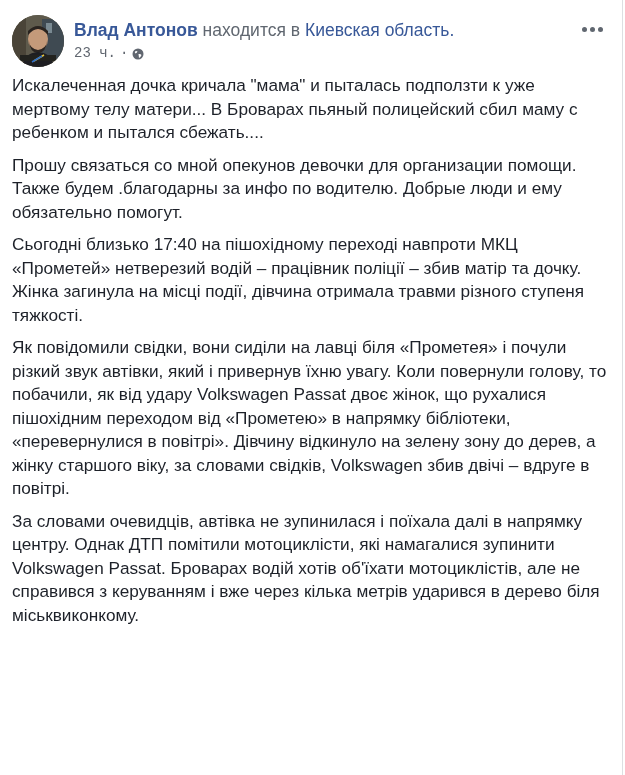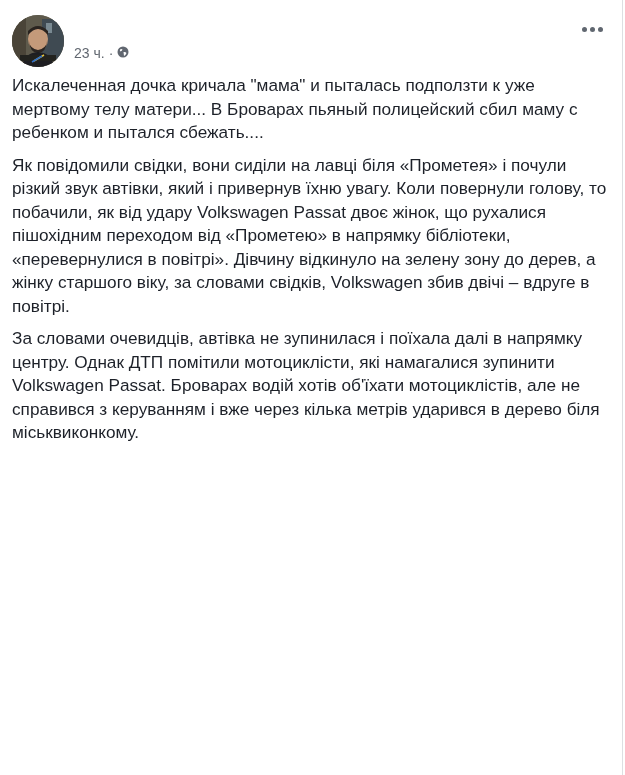--- a/index.html
+++ b/index.html
@@ -64,20 +64,22 @@
       cursor: pointer;
     }
     .meta-line {
       position: absolute;
       left: 62px;
       top: 32px;
       font-size: 14px;
       line-height: 18px;
       color: #616770;
       display: flex;
+      align-items: center;
+      font-family: Liberation Mono, monospace;
     }
     .timestamp { cursor: pointer; }
     .dot-sep { margin: 0 4px; }
     .globe-icon {
       width: 12px;
       height: 12px;
       display: inline-block;
     }
     .more-button {
       position: absolute;
@@ -125,20 +127,25 @@
         <ellipse cx="26" cy="24" rx="10" ry="12" fill="#c49a7a"></ellipse>
         <path d="M16 20 Q26 8 36 20 L36 16 Q26 6 16 16 Z" fill="#2a2420"></path>
         <path d="M17 26 Q18 38 26 38 Q34 38 35 26 Q34 34 26 35 Q18 34 17 26 Z" fill="#2a2420"></path>
         <path d="M10 52 Q12 38 26 37 Q40 38 42 52 Z" fill="#1e1e22"></path>
         <rect x="8" y="40" width="36" height="6" fill="#22221e"></rect>
         <line x1="22" y1="46" x2="32" y2="40" stroke="#e6c33a" stroke-width="1.5"></line>
         <line x1="20" y1="47" x2="30" y2="41" stroke="#2e6fc8" stroke-width="1.5"></line>
       </svg>
     </div>
 
+    <div class="author-line">
+      <a class="author-name">Влад Антонов</a>
+      <span class="author-action">находится в</span>
+      <a class="location">Киевская область.</a>
+    </div>
 
     <div class="meta-line">
       <span class="timestamp">23 ч.</span>
       <span class="dot-sep">·</span>
       <span class="globe-icon">
         <svg width="12" height="12" viewBox="0 0 12 12">
           <circle cx="6" cy="6" r="5.5" fill="#616770"></circle>
           <path d="M3 3.5 Q4.5 2.5 5.5 3.5 Q5 5 3.5 5.5 Q2.5 4.5 3 3.5 Z" fill="#fff"></path>
           <path d="M6.5 6 Q8.5 5.5 9.5 7 Q8.5 9.5 7 10 Q6.8 8 6.5 6 Z" fill="#fff"></path>
         </svg>
@@ -147,17 +154,19 @@
 
     <div class="more-button">
       <span class="d"></span>
       <span class="d"></span>
       <span class="d"></span>
     </div>
   </div>
 
   <div class="body">
     <p>Искалеченная дочка кричала "мама" и пыталась подползти к уже мертвому телу матери... В Броварах пьяный полицейский сбил маму с ребенком и пытался сбежать....</p>
+    <p>Прошу связаться со мной опекунов девочки для организации помощи. Также будем .благодарны за инфо по водителю. Добрые люди и ему обязательно помогут.</p>
+    <p>Сьогодні близько 17:40 на пішохідному переході навпроти МКЦ «Прометей» нетверезий водій – працівник поліції – збив матір та дочку. Жінка загинула на місці події, дівчина отримала травми різного ступеня тяжкості.</p>
     <p>Як повідомили свідки, вони сиділи на лавці біля «Прометея» і почули різкий звук автівки, який і привернув їхню увагу. Коли повернули голову, то побачили, як від удару Volkswagen Passat двоє жінок, що рухалися пішохідним переходом від «Прометею» в напрямку бібліотеки, «перевернулися в повітрі». Дівчину відкинуло на зелену зону до дерев, а жінку старшого віку, за словами свідків, Volkswagen збив двічі – вдруге в повітрі.</p>
     <p>За словами очевидців, автівка не зупинилася і поїхала далі в напрямку центру. Однак ДТП помітили мотоциклісти, які намагалися зупинити Volkswagen Passat. Броварах водій хотів об'їхати мотоциклістів, але не справився з керуванням і вже через кілька метрів ударився в дерево біля міськвиконкому.</p>
   </div>
 
 </div>
 
 </body></html>

